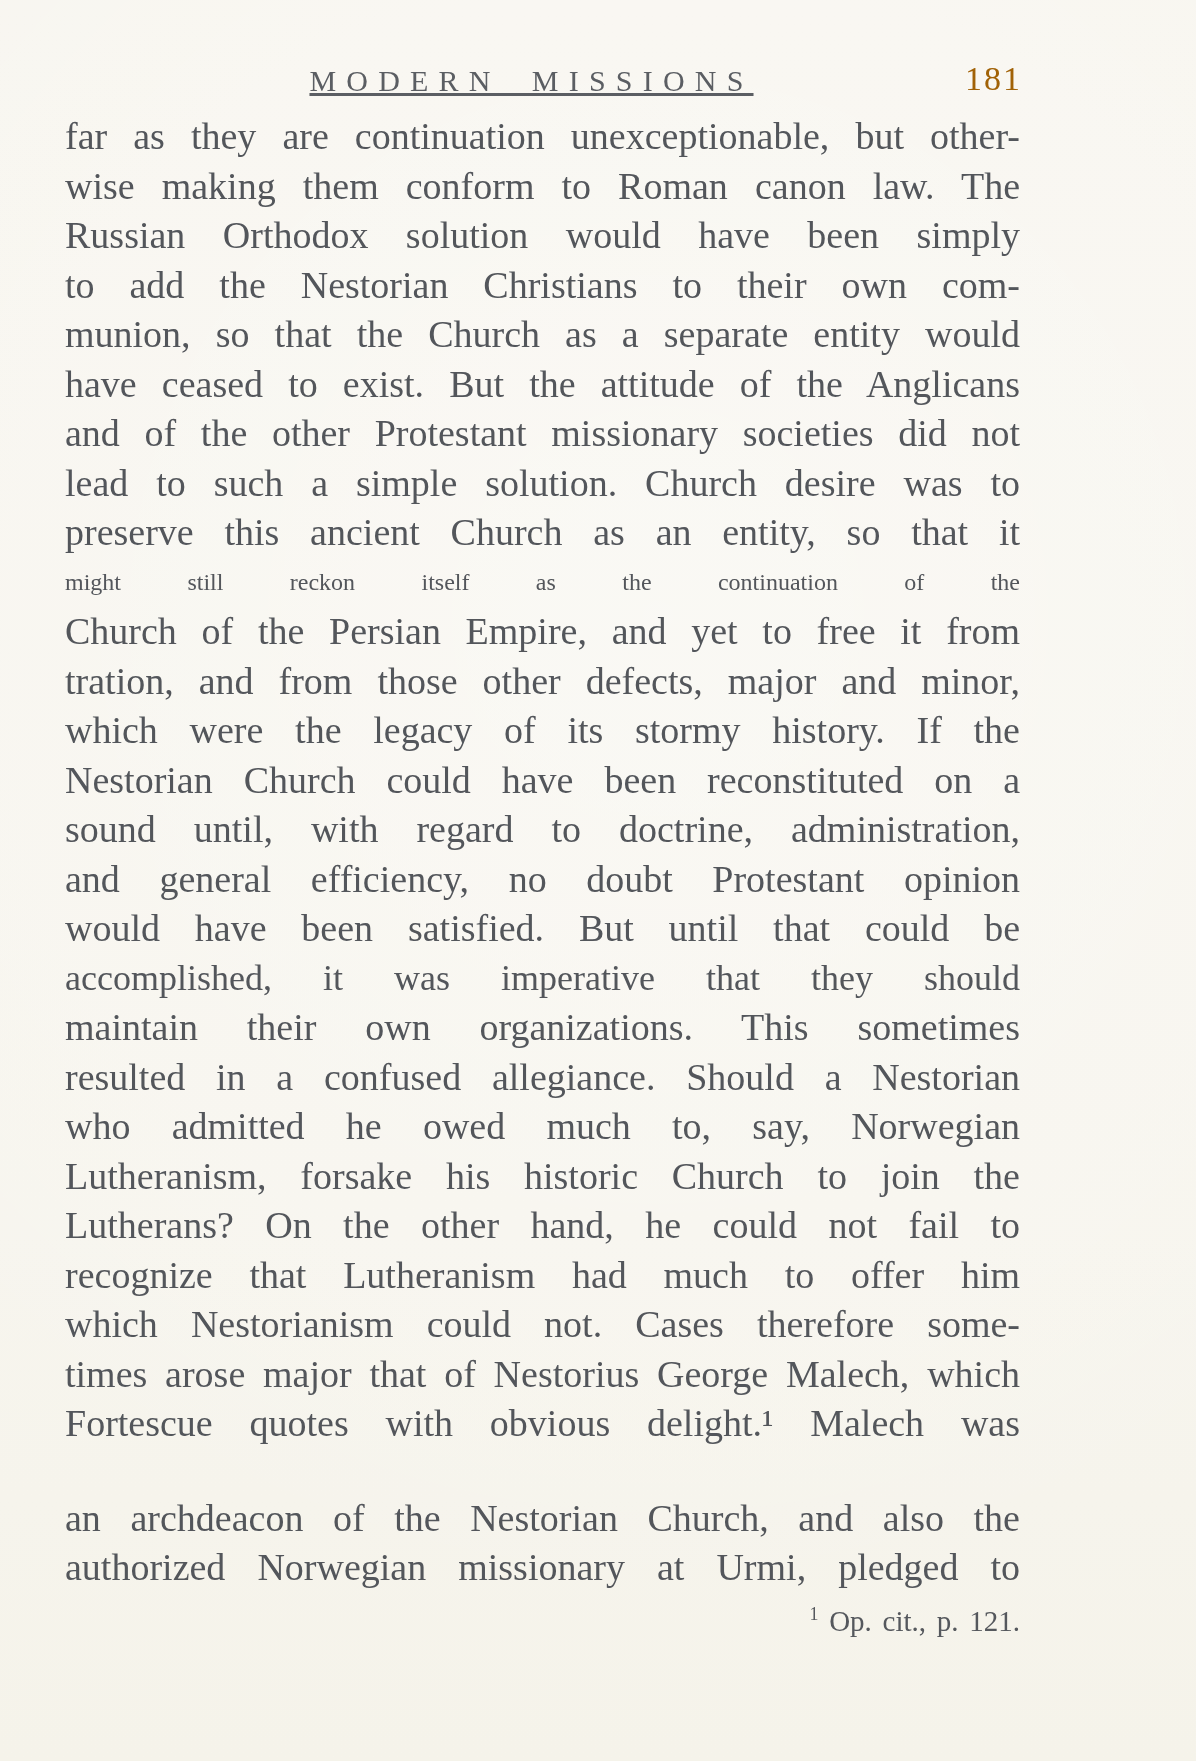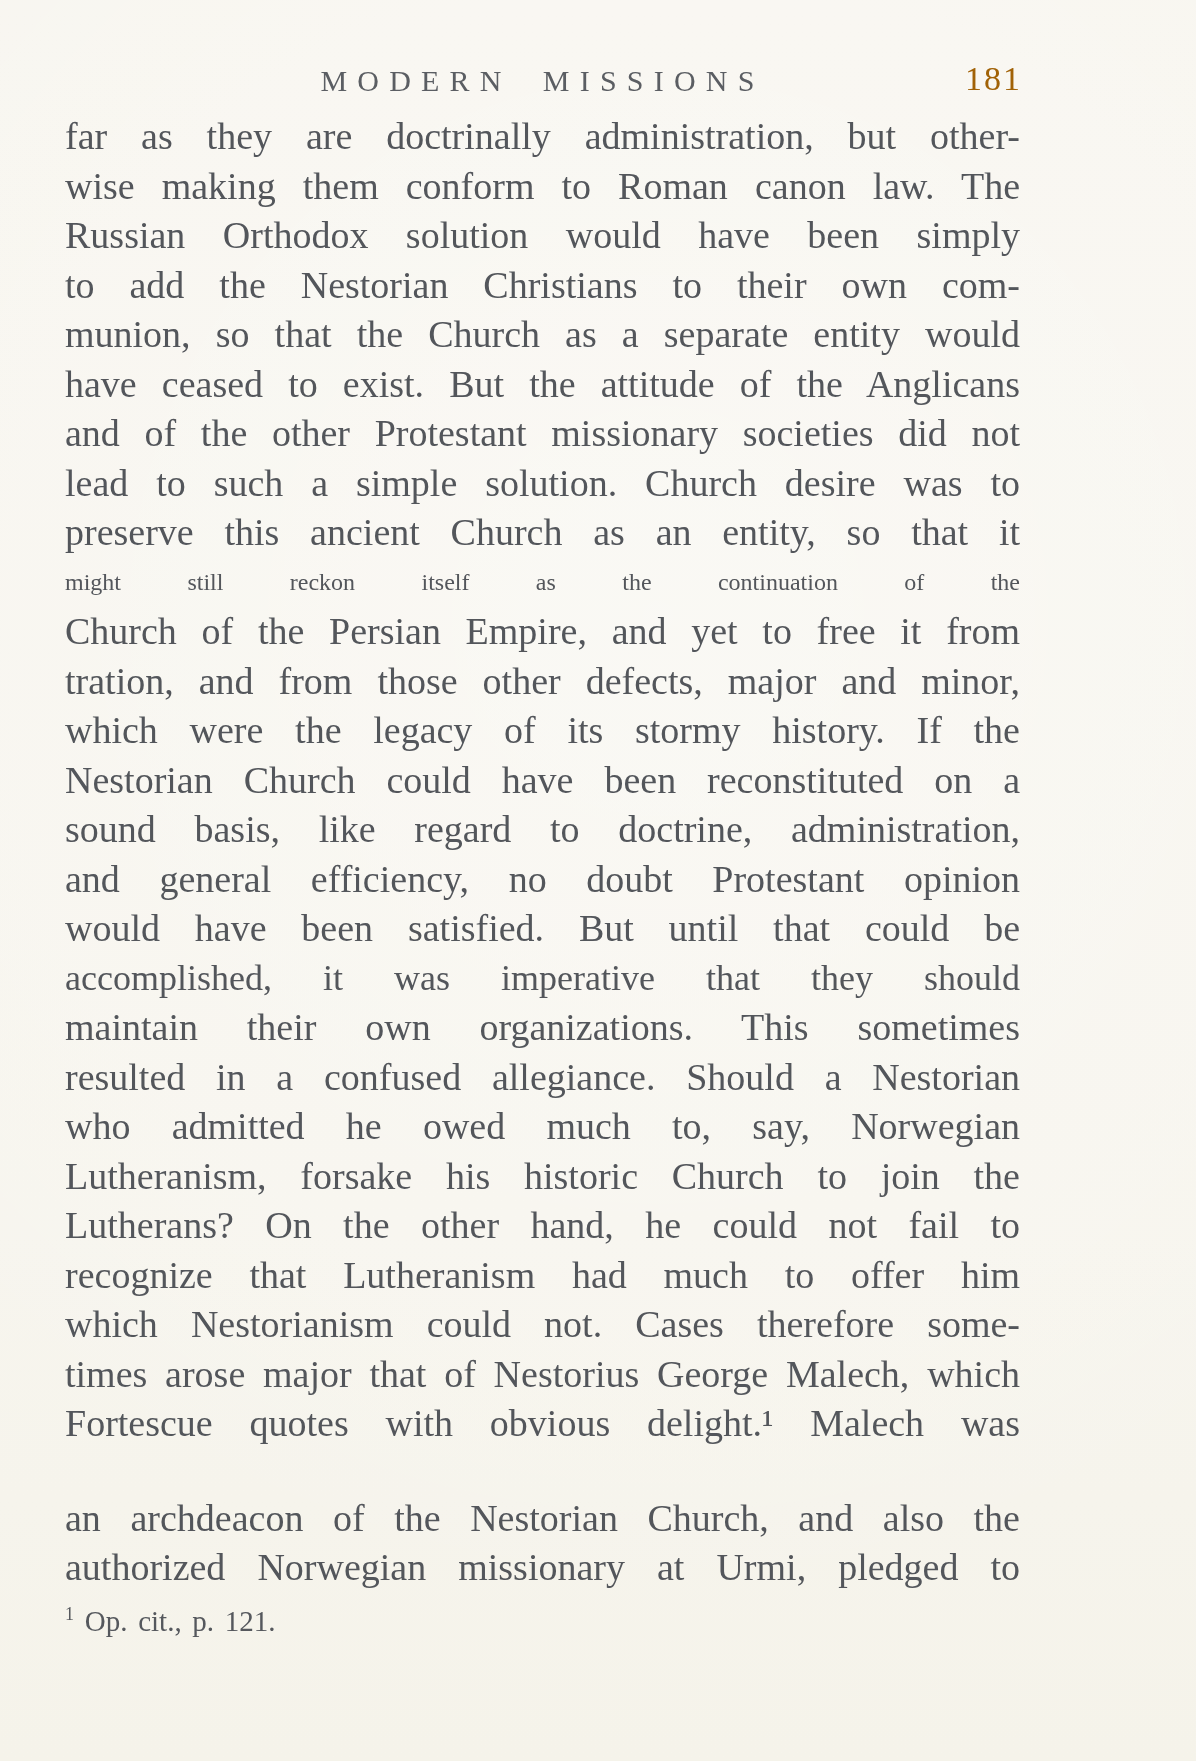--- a/index.html
+++ b/index.html
@@ -16,29 +16,30 @@
       radial-gradient(130% 90% at 55% 35%, rgba(255,255,255,0.35), rgba(255,255,255,0) 65%),
       linear-gradient(#f8f6f0 0%, #f7f5ee 70%, #f5f3ea 100%);
     font-family: "Liberation Serif", "DejaVu Serif", serif;
   }
   .page {
     position: absolute;
     inset: 0;
   }
   .running-head {
     position: absolute;
-    left: 65px;
+    left: 54px;
     width: 955px;
     top: 66px;
     text-align: center;
     font-size: 30px;
     line-height: 1;
     letter-spacing: 0.34em;
     word-spacing: 0.45em;
     color: #5b5e63;
+    text-decoration: underline;
   }
   .page-number {
     position: absolute;
     top: 62px;
     right: 174px;
     font-size: 34px;
     line-height: 1;
     letter-spacing: 0.06em;
     color: #a16207;
   }
@@ -56,21 +57,21 @@
     text-align: justify;
     text-align-last: justify;
     word-spacing: 0.04em;
     white-space: normal;
   }
   .footnote {
     position: absolute;
     left: 65px;
     width: 955px;
     top: 1604px;
-    text-align: left;
+    text-align: right;
     font-size: 29px;
     line-height: 1.2;
     color: #55585d;
     word-spacing: 0.12em;
   }
   .footnote sup {
     font-size: 0.62em;
     vertical-align: super;
     line-height: 0;
   }
@@ -78,35 +79,35 @@
 </head>
 <body>
 
 <div class="page">
 
   <div class="running-head">MODERN MISSIONS</div>
 
   <div class="page-number">181</div>
 
   <main class="body-text">
-      <div class="line" style="font-size: 38px;">far as they are doctrinally administration, but other-</div>
+      <div class="line" style="font-size: 38px;">far as they are continuation unexceptionable, but other-</div>
       <div class="line" style="font-size: 38px;">wise making them conform to Roman canon law.  The</div>
       <div class="line" style="font-size: 38px;">Russian Orthodox solution would have been simply</div>
       <div class="line" style="font-size: 38px;">to add the Nestorian Christians to their own com-</div>
       <div class="line" style="font-size: 38px;">munion, so that the Church as a separate entity would</div>
       <div class="line" style="font-size: 38px;">have ceased to exist.  But the attitude of the Anglicans</div>
       <div class="line" style="font-size: 38px;">and of the other Protestant missionary societies did not</div>
       <div class="line" style="font-size: 38px;">lead to such a simple solution.  Church desire was to</div>
       <div class="line" style="font-size: 38px;">preserve this ancient Church as an entity, so that it</div>
       <div class="line" style="font-size: 24px;">might still reckon itself as the continuation of the</div>
       <div class="line" style="font-size: 38px;">Church of the Persian Empire, and yet to free it from</div>
       <div class="line" style="font-size: 38px;">tration, and from those other defects, major and minor,</div>
       <div class="line" style="font-size: 38px;">which were the legacy of its stormy history.  If the</div>
       <div class="line" style="font-size: 38px;">Nestorian Church could have been reconstituted on a</div>
-      <div class="line" style="font-size: 38px;">sound basis, like regard to doctrine, administration,</div>
+      <div class="line" style="font-size: 38px;">sound until, with regard to doctrine, administration,</div>
       <div class="line" style="font-size: 38px;">and general efficiency, no doubt Protestant opinion</div>
       <div class="line" style="font-size: 38px;">would have been satisfied.  But until that could be</div>
       <div class="line" style="font-size: 36px;">accomplished, it was imperative that they should</div>
       <div class="line" style="font-size: 38px;">maintain their own organizations.  This sometimes</div>
       <div class="line" style="font-size: 38px;">resulted in a confused allegiance.  Should a Nestorian</div>
       <div class="line" style="font-size: 38px;">who admitted he owed much to, say, Norwegian</div>
       <div class="line" style="font-size: 38px;">Lutheranism, forsake his historic Church to join the</div>
       <div class="line" style="font-size: 38px;">Lutherans?  On the other hand, he could not fail to</div>
       <div class="line" style="font-size: 38px;">recognize that Lutheranism had much to offer him</div>
       <div class="line" style="font-size: 38px;">which Nestorianism could not.  Cases therefore some-</div>

